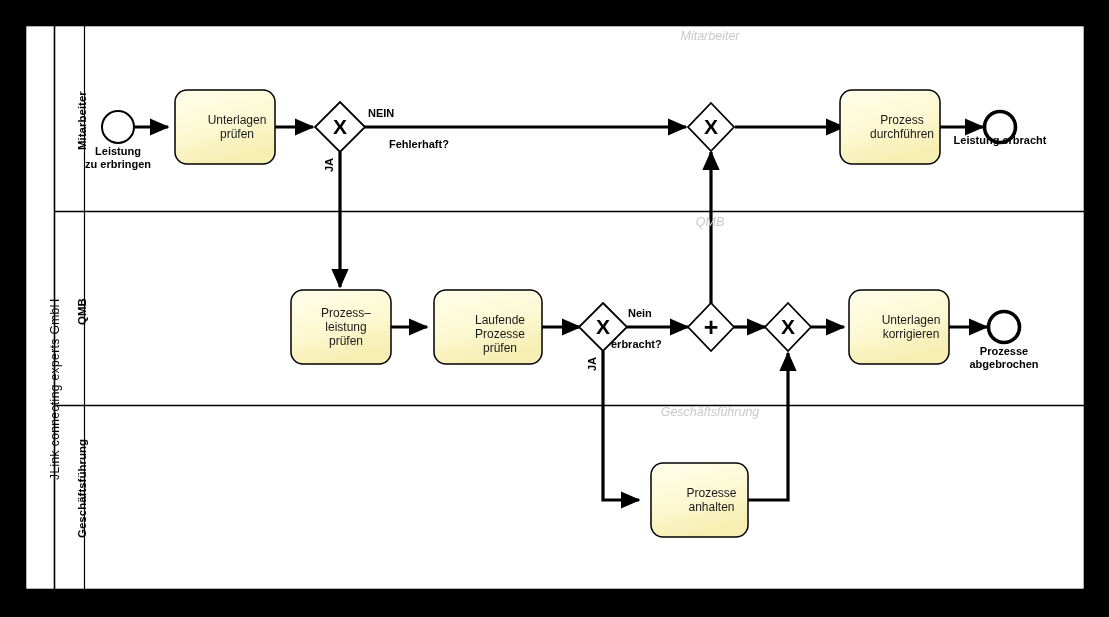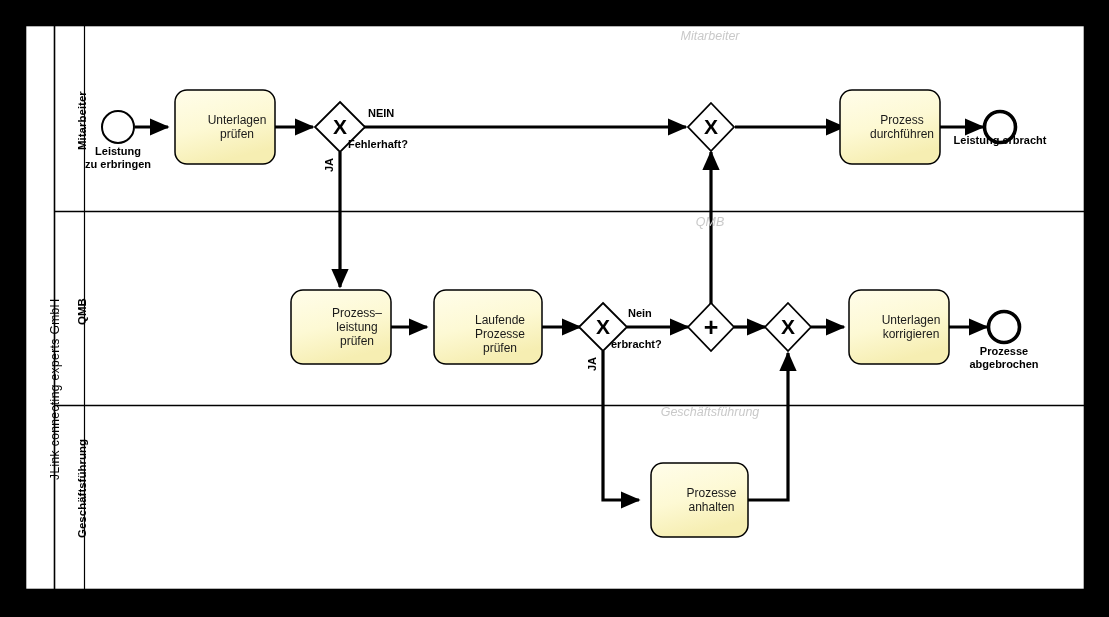--- a/index.html
+++ b/index.html
@@ -225,21 +225,21 @@
   <div class="lane-name" style="left:76px; top:538px;">Geschäftsführung</div>
 
   <div class="watermark" style="left:575px; top:29px; width:270px;">Mitarbeiter</div>
   <div class="watermark" style="left:575px; top:215px; width:270px;">QMB</div>
   <div class="watermark" style="left:575px; top:405px; width:270px;">Geschäftsführung</div>
 
   <div class="task-label" style="left:175px; top:90px; width:100px; height:74px;">Unterlagen
 prüfen</div>
   <div class="task-label" style="left:840px; top:90px; width:100px; height:74px;">Prozess
 durchführen</div>
-  <div class="task-label" style="left:295px; top:290px; width:100px; height:74px;">Prozess–
+  <div class="task-label" style="left:284px; top:290px; width:100px; height:74px;">Prozess–
 leistung
 prüfen</div>
   <div class="task-label" style="left:434px; top:290px; width:108px; height:88px;">Laufende
 Prozesse
 prüfen</div>
   <div class="task-label" style="left:849px; top:290px; width:100px; height:74px;">Unterlagen
 korrigieren</div>
   <div class="task-label" style="left:651px; top:463px; width:97px; height:74px;">Prozesse
 anhalten</div>
 
@@ -249,20 +249,20 @@
   <div class="evt-label" style="left:944px; top:345px; width:120px;">Prozesse
 abgebrochen</div>
 
   <div class="gw-mark" style="left:328px; top:116px; width:24px;">X</div>
   <div class="gw-mark" style="left:699px; top:116px; width:24px;">X</div>
   <div class="gw-mark" style="left:591px; top:316px; width:24px;">X</div>
   <div class="gw-mark" style="left:699px; top:315px; width:24px; font-size:25px;">+</div>
   <div class="gw-mark" style="left:776px; top:316px; width:24px;">X</div>
 
   <div class="flow-label" style="left:368px; top:107px;">NEIN</div>
-  <div class="flow-label" style="left:348px; top:138px;">Fehlerhaft?</div>
+  <div class="flow-label" style="left:348px; top:138px;padding-left:41px;">Fehlerhaft?</div>
   <div class="flow-label rot" style="left:323px; top:172px;">JA</div>
 
   <div class="flow-label" style="left:628px; top:307px;">Nein</div>
   <div class="flow-label" style="left:611px; top:338px;">erbracht?</div>
   <div class="flow-label rot" style="left:586px; top:371px;">JA</div>
 
 </div>
 
 </body></html>

